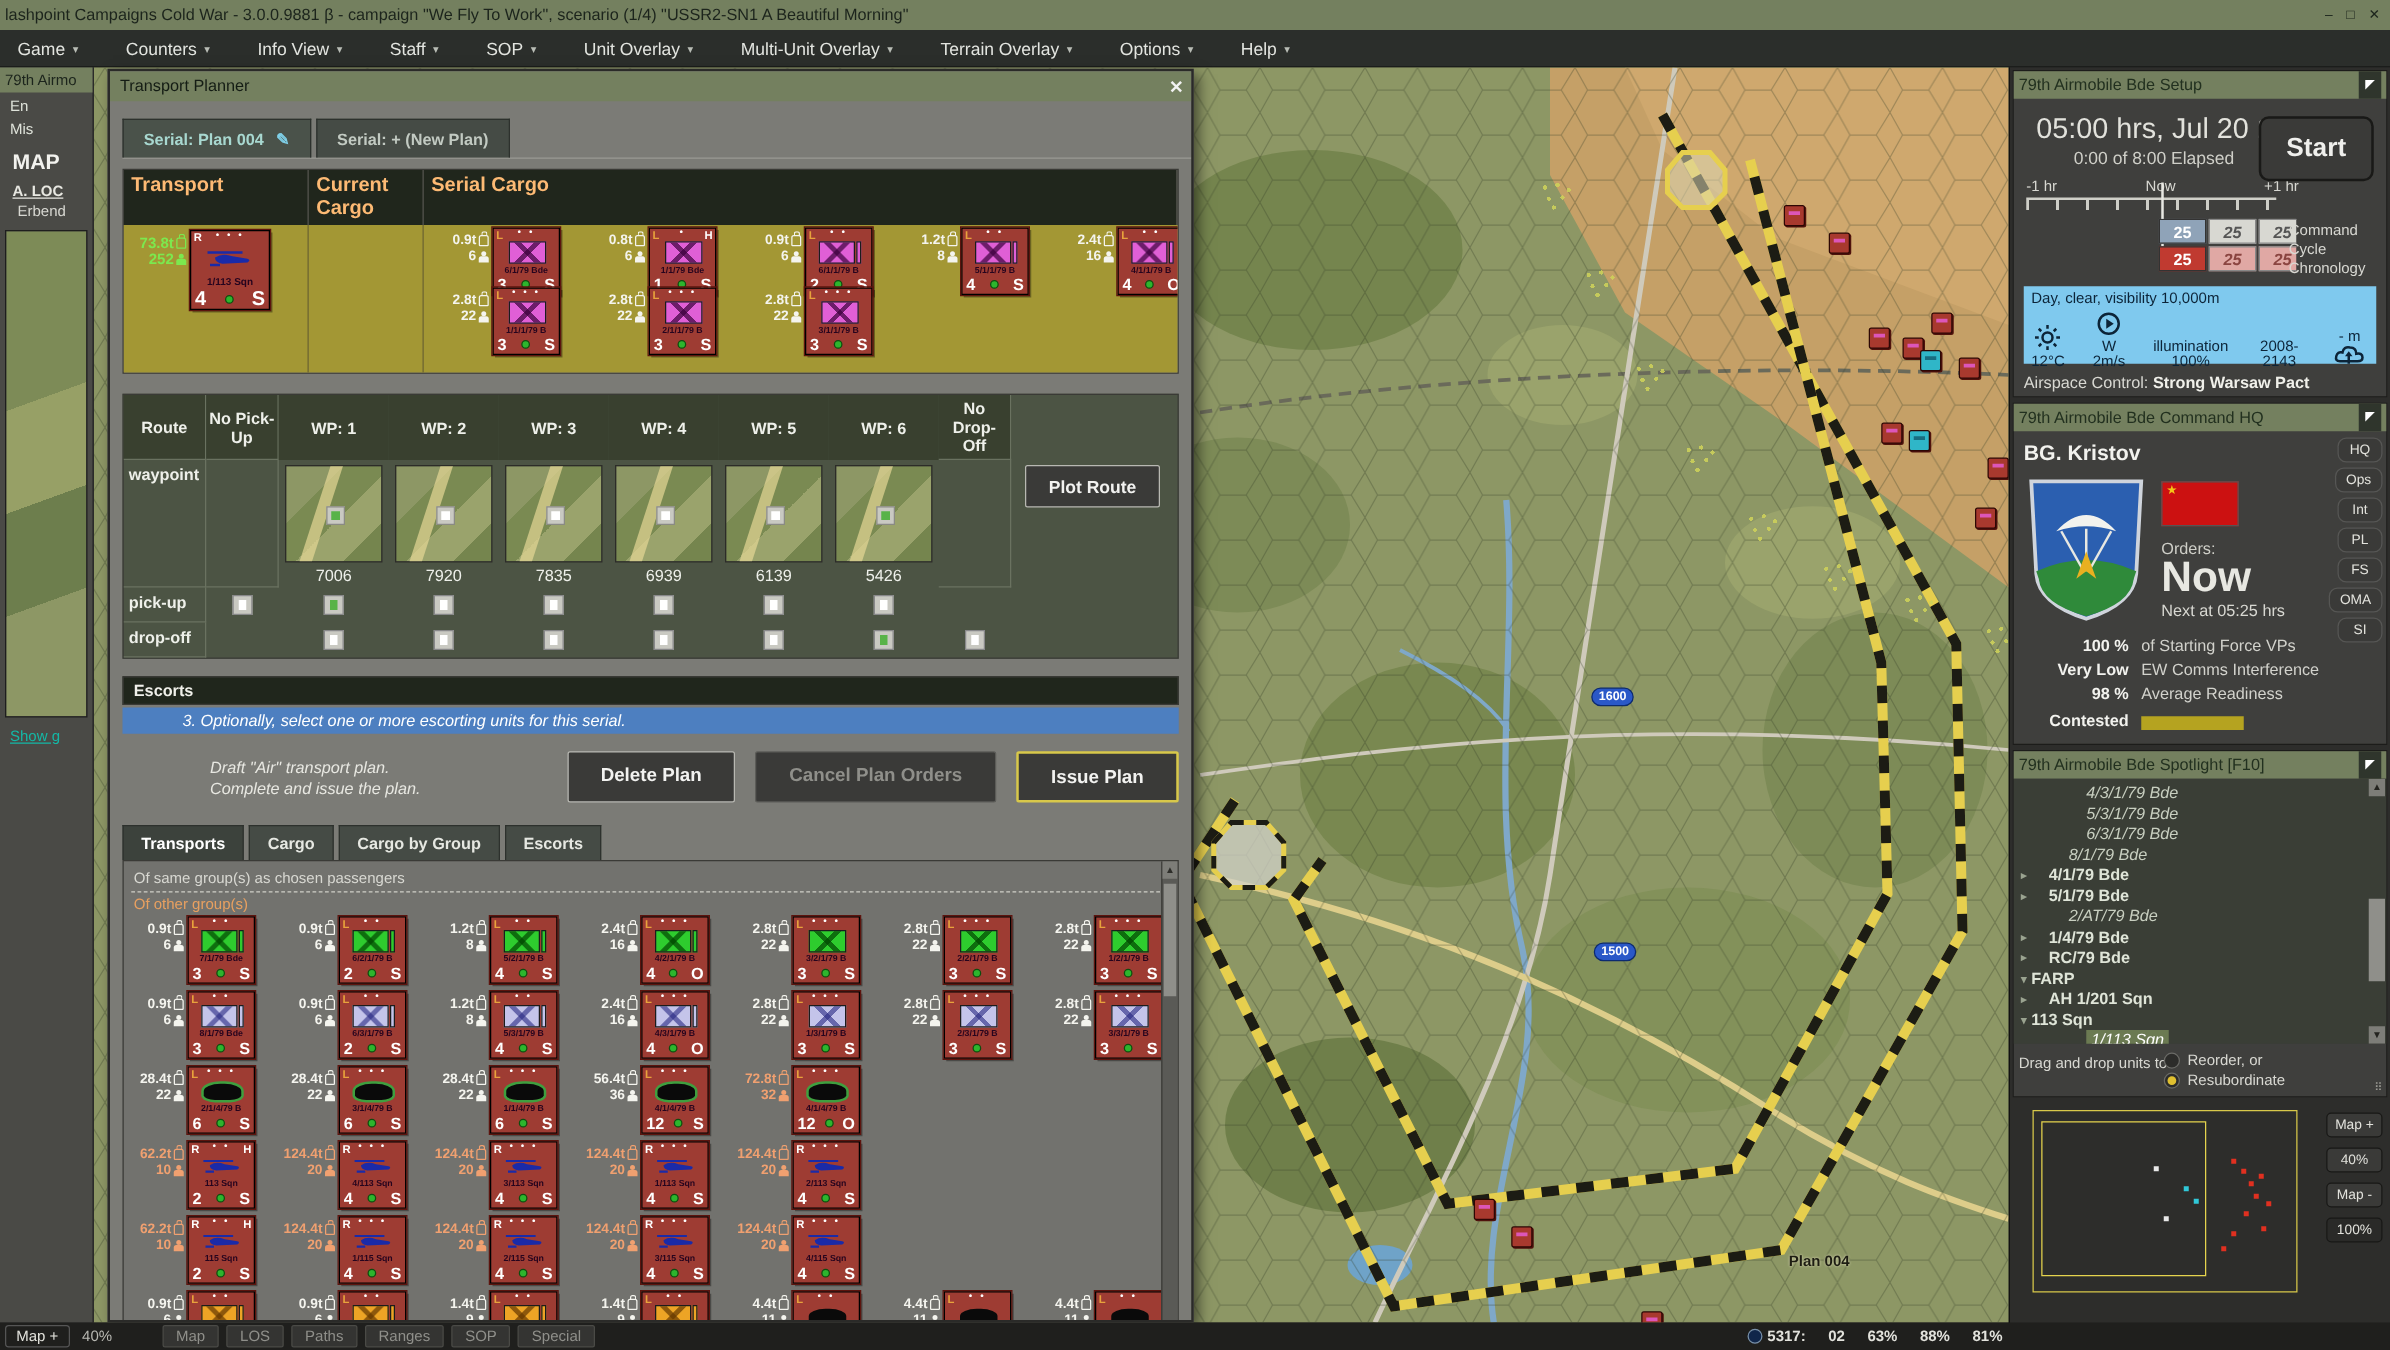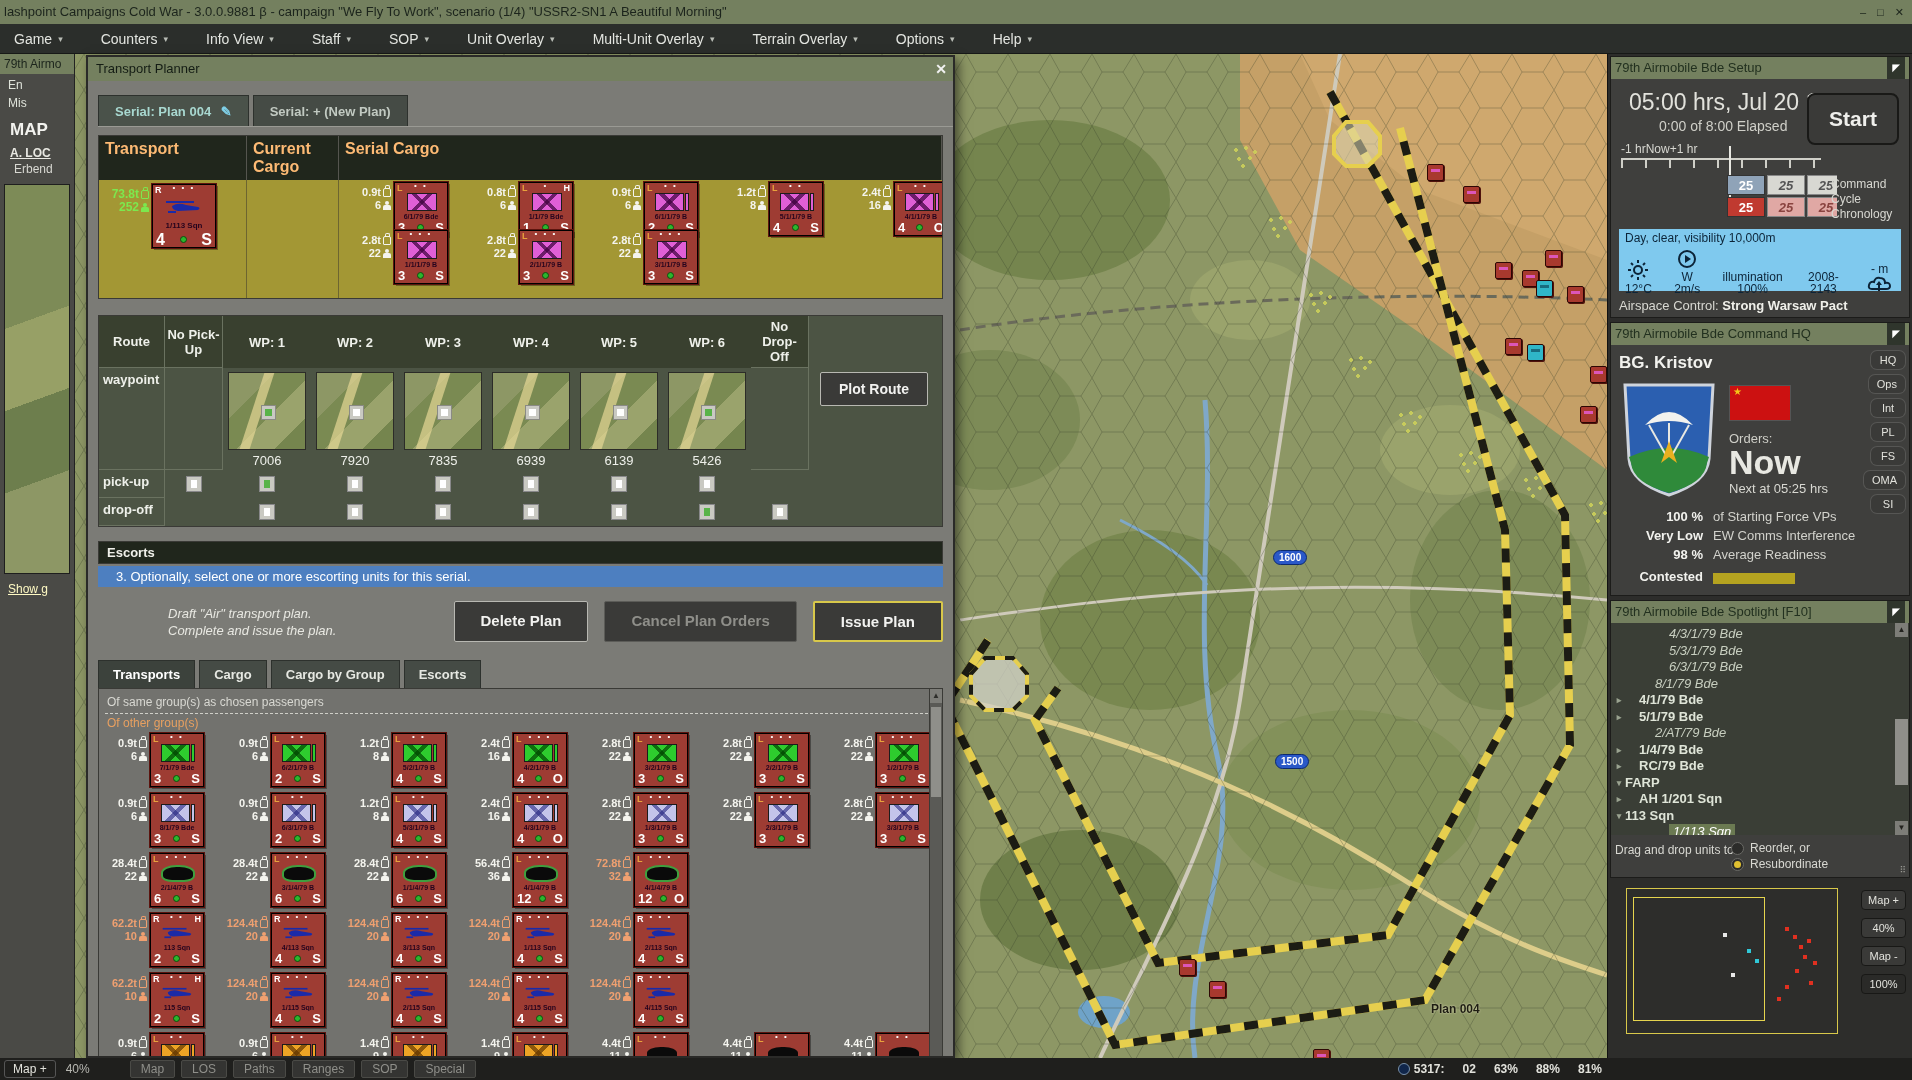--- a/index.html
+++ b/index.html
@@ -37,21 +37,21 @@
 
   
   #leftcol{position:absolute;left:0;top:54px;width:75px;height:1004px;background:#4a4a46;border-right:1px solid #222;}
   .lc-head{background:#74805f;color:#1c241c;font-size:12px;height:20px;line-height:20px;padding-left:4px;white-space:nowrap;overflow:hidden;}
   .lc-link{color:#dfe3da;font-size:12px;padding:4px 0 0 8px;white-space:nowrap;}
   .lc-maptitle{color:#f2f2ee;font-weight:bold;font-size:17px;padding:10px 0 0 10px;}
   .lc-loc{color:#e8e8e2;font-weight:bold;font-size:12px;text-decoration:underline;padding:6px 0 0 10px;white-space:nowrap;}
   .lc-town{color:#d8d8d2;font-size:12px;padding:2px 0 0 14px;white-space:nowrap;}
   .lc-thumb{margin:8px 0 0 4px;width:66px;height:390px;border:1px solid #1e1e1e;
     background:linear-gradient(160deg,#7d8b57 0 35%,#97a066 35% 55%,#6d7e4d 55% 75%,#8d9765 75%);}
-  .lc-show{color:#fef9c3;font-size:12px;text-decoration:underline;padding:8px 0 0 8px;white-space:nowrap;}
+  .lc-show{color:#14b8a6;font-size:12px;text-decoration:underline;padding:8px 0 0 8px;white-space:nowrap;}
 
   
   #dialog{position:absolute;left:86px;top:55px;width:869px;height:1003px;background:#7b7b76;
     border:2px solid #2a2a28;box-shadow:4px 4px 10px rgba(0,0,0,.5);z-index:10;overflow:hidden;}
   .dlg-title{height:24px;background:#74805f;color:#141c14;font-size:13px;line-height:24px;padding-left:8px;position:relative;}
   .dlg-close{position:absolute;right:6px;top:0;color:#f2f2f2;font-size:14px;font-weight:bold;cursor:default;}
   .dlg-tabs{display:flex;gap:4px;margin:14px 0 0 10px;border-bottom:1px solid #9a9a94;}
   .dlg-tab{background:#454b45;color:#c2cac2;font-weight:bold;font-size:13px;padding:8px 16px 7px;border:1px solid #2d312d;border-bottom:none;}
   .dlg-tab.active{background:#4a524a;color:#a8d8d0;}
   .dlg-tab .edit{color:#7fd0e8;margin-left:6px;}
@@ -138,21 +138,21 @@
   .wp-num{font-size:13px;padding-top:3px;}
   .chk{width:16px;height:16px;background:#c9c9c2;border:1px solid #88888a;margin:4px auto;position:relative;}
   .chk:after{content:"";position:absolute;left:4px;top:3px;right:4px;bottom:3px;background:#fff;}
   .chk.checked:after{background:#58b348;}
   .rt-cell{display:flex;align-items:center;justify-content:center;min-height:28px;}
   .plot-btn{position:absolute;right:14px;top:56px;background:#3a3a38;color:#f2f2f0;font-weight:bold;font-size:14px;
     border:1px solid #b8b8b2;padding:8px 18px;border-radius:2px;}
 
   
   .esc-head{margin:14px 10px 0;background:#20261c;color:#f0f0ea;font-weight:bold;font-size:13px;padding:3px 8px;border:1px solid #3a3a36;}
-  .esc-note{margin:2px 10px 0;background:#4d7fc0;color:#fff;font-size:13px;padding:3px 0 3px 18px;}
+  .esc-note{margin:2px 10px 0;background:#4d7fc0;color:#fff;font-style:italic;font-size:13px;padding:3px 0 3px 48px;}
   .dlg-footer{margin:14px 10px 0;display:flex;align-items:center;}
   .foot-note{font-style:italic;color:#e8e8e2;font-size:13px;margin-left:70px;line-height:17px;}
   .foot-btns{margin-left:auto;display:flex;gap:16px;}
   .fbtn{background:#3a3a38;color:#f2f2f0;font-weight:bold;font-size:15px;border:1px solid #b8b8b2;
     padding:10px 26px;border-radius:2px;white-space:nowrap;}
   .fbtn.disabled{color:#8f8f8a;border-color:#5c5c58;}
   .fbtn.accent{border:2px solid #d8c84a;}
 
   
   .dlg-tabs2{display:flex;gap:4px;margin:18px 0 0 10px;}
@@ -170,21 +170,21 @@
   #sidebar{position:absolute;left:1607px;top:54px;width:305px;height:1026px;background:#2d2d2b;border-left:1px solid #111;}
   .panel{margin:2px 2px 4px;background:#3f3f3d;border:1px solid #1c1c1a;}
   .p-head{background:#74805f;color:#22301f;font-size:13px;height:22px;line-height:22px;padding:0 4px;display:flex;}
   .p-head .exp{margin-left:auto;background:#2f352c;color:#fff;width:18px;text-align:center;font-size:10px;}
   .setup-body{position:relative;height:238px;}
   .setup-time{color:#e2e2dc;font-size:23px;padding:10px 0 0 18px;}
   .setup-elapsed{color:#cfcfc8;font-size:14px;padding:2px 0 0 48px;}
   .start-btn{position:absolute;right:10px;top:14px;width:92px;height:52px;background:#3a3a38;border:2px solid #191917;
     border-radius:8px;box-shadow:0 0 0 1px #55555२2;color:#efefec;font-weight:bold;font-size:21px;
     display:flex;align-items:center;justify-content:center;}
-  .tl-labels{display:flex;justify-content:flex-start;color:#d8d8d2;font-size:12px;padding:8px 70px 0 10px;}
+  .tl-labels{display:flex;justify-content:space-between;color:#d8d8d2;font-size:12px;padding:8px 70px 0 10px;}
   .ruler{margin:2px 10px 0;height:10px;border-top:2px solid #cfcfc8;position:relative;width:200px;
     background:repeating-linear-gradient(90deg,#cfcfc8 0 2px,transparent 2px 24px);}
   .nowline{position:absolute;left:108px;top:-14px;width:2px;height:52px;background:#e8e8e2;}
   .cc-wrap{position:absolute;left:116px;top:96px;width:110px;overflow:hidden;}
   .cc-row{display:flex;gap:2px;margin-bottom:2px;}
   .cc-box{width:38px;height:20px;font-size:13px;font-weight:bold;text-align:center;line-height:20px;flex:none;}
   .cc-box.sb{background:#8fa3b8;color:#fff;border:1px solid #333;}
   .cc-box.gb2{background:#d8d8d2;color:#555;font-style:italic;border:1px solid #888;}
   .cc-box.rb{background:#c03a30;color:#fff;border:1px solid #333;}
   .cc-box.pb{background:#e0a8a4;color:#8a4440;font-style:italic;border:1px solid #888;}

